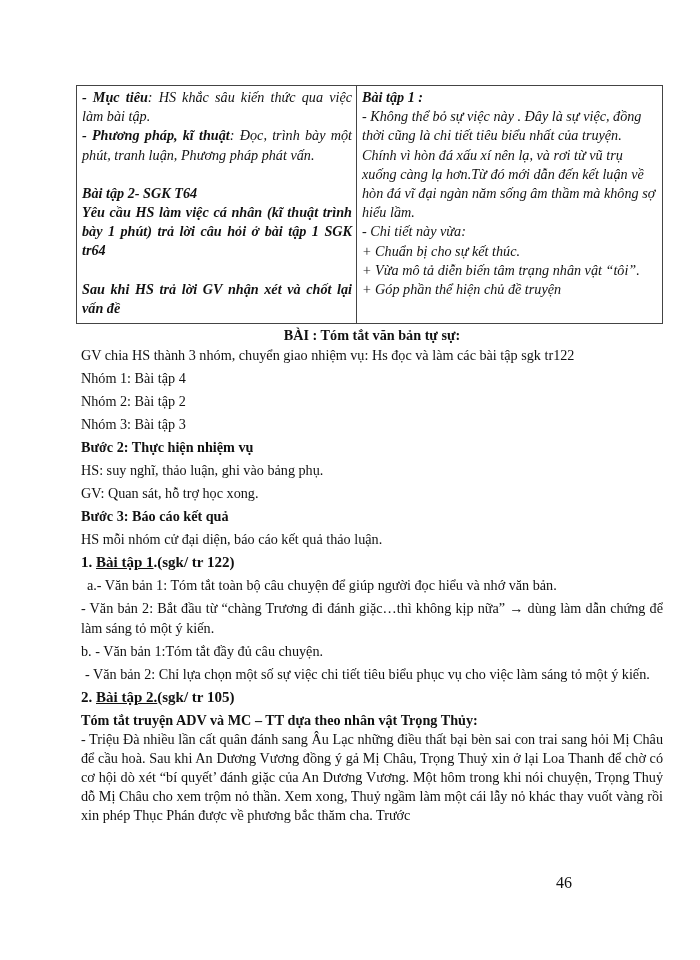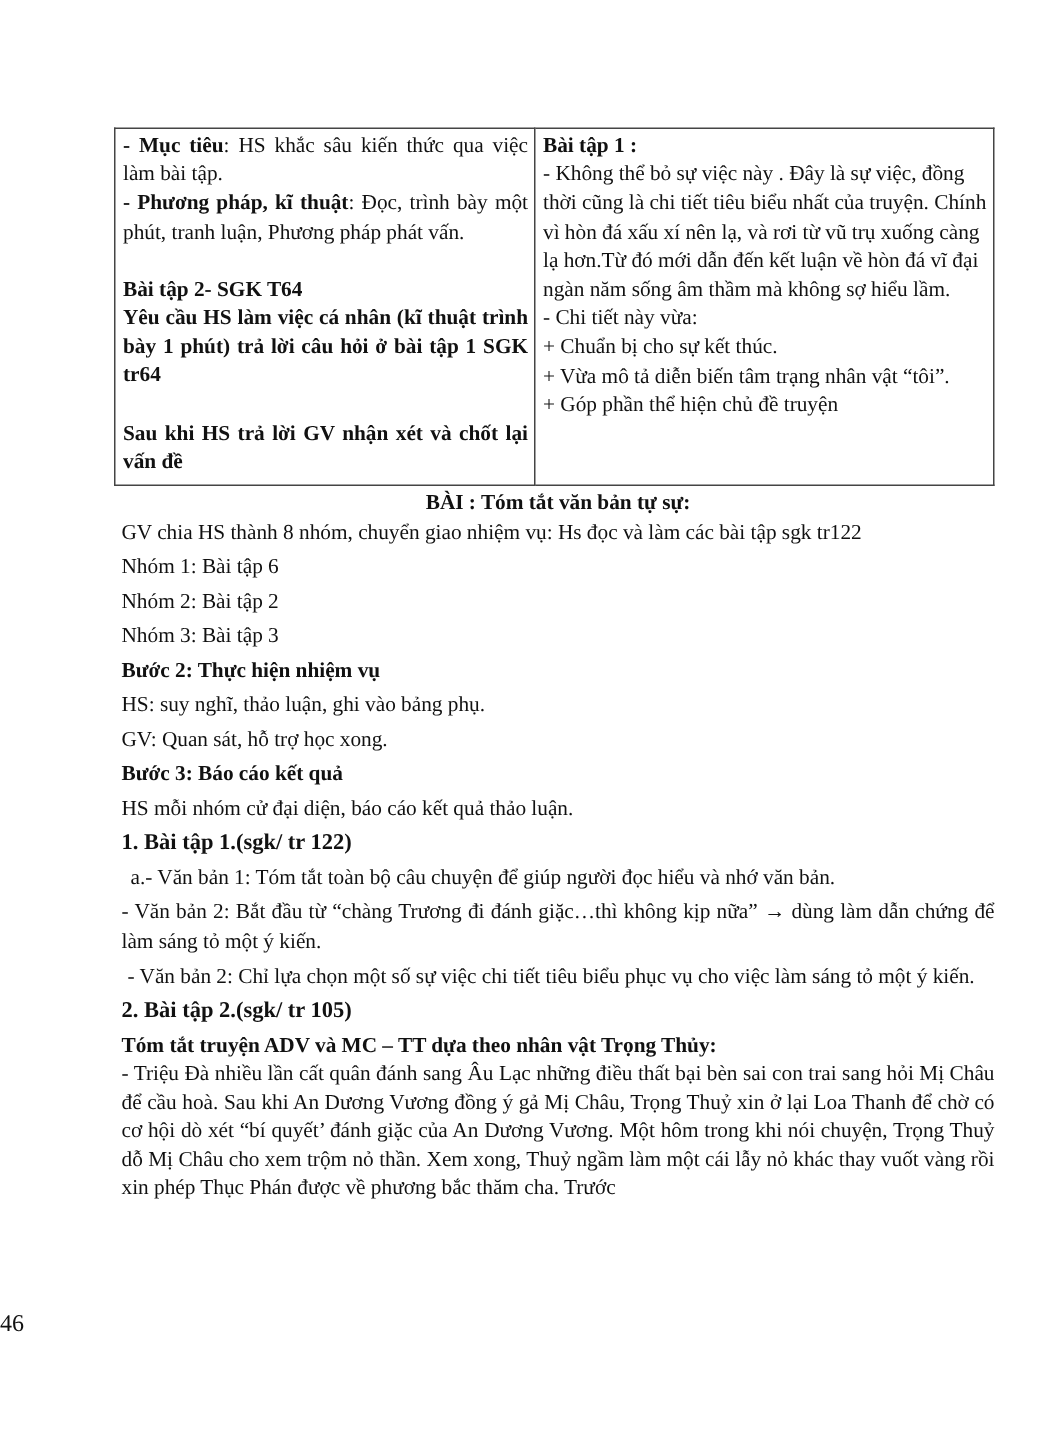--- a/index.html
+++ b/index.html
@@ -2,32 +2,32 @@
 <html><head>
 <meta charset="utf-8">
 <style>
   html, body { margin: 0; padding: 0; background: #ffffff; }
   body { width: 700px; height: 960px; position: relative; overflow: hidden;
          font-family: "Liberation Serif", "DejaVu Serif", serif; color: #111; }
   .page { position: absolute; left: 0; top: 0; width: 700px; height: 960px; }
   table.lesson { position: absolute; left: 76px; top: 85px; width: 585px; height: 239px;
                  border-collapse: collapse; table-layout: fixed; }
   table.lesson td { border: 1.5px solid #444; vertical-align: top; padding: 2px 4px 2px 5px;
-                    font-size: 14.2px; line-height: 19.2px; }
+                    font-size: 14.2px; line-height: 19.2px; font-style: italic; }
   td.left { width: 270px; text-align: justify; }
   td.right { width: 296px; }
   .b { font-weight: bold; }
   .line { display: block; }
   .gap { display: block; height: 19px; }
   .body { position: absolute; left: 81px; top: 325px; width: 582px; font-size: 14.2px; }
   .body p { margin: 0; line-height: 20px; }
   .sp { margin-bottom: 3px !important; }
   .just { text-align: justify; }
-  .u { }
-  .footer { position: absolute; top: 874px; left: 0; width: 572px; text-align: left;
+  .u { text-decoration: underline; }
+  .footer { position: absolute; top: 874px; left: 0; width: 572px; text-align: right;
             font-size: 16px; }
 </style>
 </head>
 <body>
 
 <div class="page">
 
   <table class="lesson">
     <tbody>
         <tr>
@@ -47,32 +47,33 @@
         <span class="line">+ Chuẩn bị cho sự kết thúc.</span>
         <span class="line">+ Vừa mô tả diễn biến tâm trạng nhân vật “tôi”.</span>
         <span class="line">+ Góp phần thể hiện chủ đề truyện</span>
       </td>
     </tr>
   </tbody>
     </table>
 
   <div class="body">
     <p class="b" style="text-align:center;">BÀI : Tóm tắt văn bản tự sự:</p>
-    <p class="sp">GV chia HS thành 8 nhóm, chuyển giao nhiệm vụ: Hs đọc và làm các bài tập sgk tr122</p>
-    <p class="sp">Nhóm 1: Bài tập 6</p>
+    <p class="sp">GV chia HS thành 3 nhóm, chuyển giao nhiệm vụ: Hs đọc và làm các bài tập sgk tr122</p>
+    <p class="sp">Nhóm 1: Bài tập 4</p>
     <p class="sp">Nhóm 2: Bài tập 2</p>
     <p class="sp">Nhóm 3: Bài tập 3</p>
     <p class="b sp">Bước 2: Thực hiện nhiệm vụ</p>
     <p class="sp">HS: suy nghĩ, thảo luận, ghi vào bảng phụ.</p>
     <p class="sp">GV: Quan sát, hỗ trợ học xong.</p>
     <p class="b sp">Bước 3: Báo cáo kết quả</p>
     <p class="sp">HS mỗi nhóm cử đại diện, báo cáo kết quả thảo luận.</p>
     <p class="b sp" style="font-size:15px;"><span>1. </span><span class="u">Bài tập 1</span><span>.(sgk/ tr 122)</span></p>
     <p class="sp" style="padding-left:6px;">a.- Văn bản 1: Tóm tắt toàn bộ câu chuyện để giúp người đọc hiểu và nhớ văn bản.</p>
     <p class="sp just">- Văn bản 2: Bắt đầu từ “chàng Trương đi đánh giặc…thì không kịp nữa” → dùng làm dẫn chứng để làm sáng tỏ một ý kiến.</p>
+    <p class="sp">b. - Văn bản 1:Tóm tắt đầy đủ câu chuyện.</p>
     <p class="sp just" style="padding-left:4px;">- Văn bản 2: Chỉ lựa chọn một số sự việc chi tiết tiêu biểu phục vụ cho việc làm sáng tỏ một ý kiến.</p>
     <p class="b sp" style="font-size:15px;"><span>2. </span><span class="u">Bài tập 2.</span><span>(sgk/ tr 105)</span></p>
     <p class="b">Tóm tắt truyện ADV và MC – TT dựa theo nhân vật Trọng Thủy:</p>
     <p class="just" style="line-height:19px;">- Triệu Đà nhiều lần cất quân đánh sang Âu Lạc những điều thất bại bèn sai con trai sang hỏi Mị Châu để cầu hoà. Sau khi An Dương Vương đồng ý gả Mị Châu, Trọng Thuỷ xin ở lại Loa Thanh để chờ có cơ hội dò xét “bí quyết’ đánh giặc của An Dương Vương. Một hôm trong khi nói chuyện, Trọng Thuỷ dỗ Mị Châu cho xem trộm nỏ thần. Xem xong, Thuỷ ngầm làm một cái lẫy nỏ khác thay vuốt vàng rồi xin phép Thục Phán được về phương bắc thăm cha. Trước</p>
   </div>
 
   <div class="footer">46</div>
 </div>
 
 </body></html>

